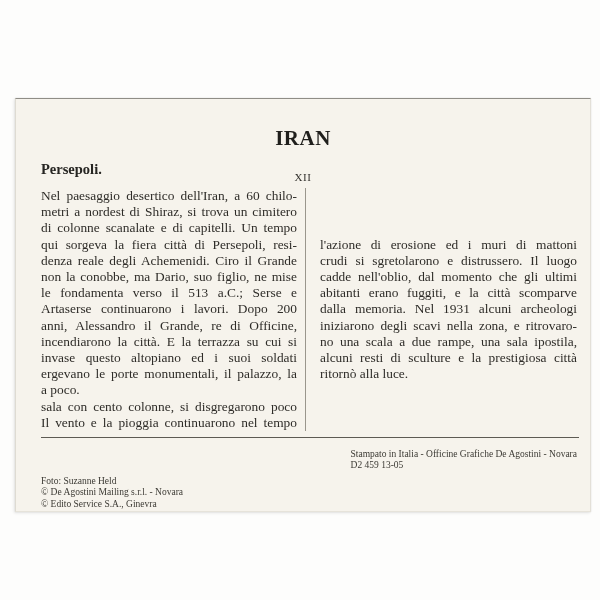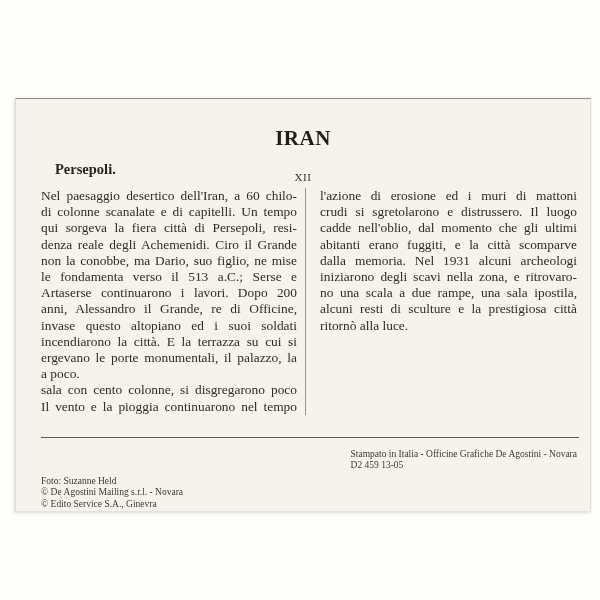--- a/index.html
+++ b/index.html
@@ -51,29 +51,28 @@
     color: #35332f;
     margin-top: 8px;
   }
   .heading {
     position: absolute;
     top: 62px;
     left: 25px;
     font-size: 14.5px;
     font-weight: bold;
     color: #262522;
-    margin-left: 14px;
   }
   .cols {
     position: absolute;
     top: 89px;
     left: 25px;
     right: 13px;
     display: flex;
-    align-items: flex-start;
+    align-items: center;
     color: #2e2c28;
     font-size: 13.4px;
     line-height: 16.2px;
   }
   .col-left { width: 256px; }
   .divider {
     align-self: stretch;
     width: 0;
     border-left: 1px solid #9a968c;
     margin-left: 8px;
@@ -119,29 +118,30 @@
 
     <div class="title">IRAN</div>
 
     <div class="number">XII</div>
 
     <div class="heading">Persepoli.</div>
 
     <div class="cols">
       <div class="col-left">
           <div class="tline just">Nel paesaggio desertico dell'Iran, a 60 chilo-</div>
+          <div class="tline just">metri a nordest di Shiraz, si trova un cimitero</div>
           <div class="tline just">di colonne scanalate e di capitelli. Un tempo</div>
           <div class="tline just">qui sorgeva la fiera città di Persepoli, resi-</div>
           <div class="tline just">denza reale degli Achemenidi. Ciro il Grande</div>
           <div class="tline just">non la conobbe, ma Dario, suo figlio, ne mise</div>
           <div class="tline just">le fondamenta verso il 513 a.C.; Serse e</div>
           <div class="tline just">Artaserse continuarono i lavori. Dopo 200</div>
           <div class="tline just">anni, Alessandro il Grande, re di Officine,</div>
+          <div class="tline just">incendiarono la città. E la terrazza su cui si</div>
           <div class="tline just">invase questo altopiano ed i suoi soldati</div>
-          <div class="tline just">incendiarono la città. E la terrazza su cui si</div>
           <div class="tline just">ergevano le porte monumentali, il palazzo, la</div>
           <div class="tline">a poco.</div>
           <div class="tline just">sala con cento colonne, si disgregarono poco</div>
           <div class="tline just">Il vento e la pioggia continuarono nel tempo</div>
         </div>
       <div class="divider"></div>
       <div class="col-right">
           <div class="tline just">l'azione di erosione ed i muri di mattoni</div>
           <div class="tline just">crudi si sgretolarono e distrussero. Il luogo</div>
           <div class="tline just">cadde nell'oblio, dal momento che gli ultimi</div>

